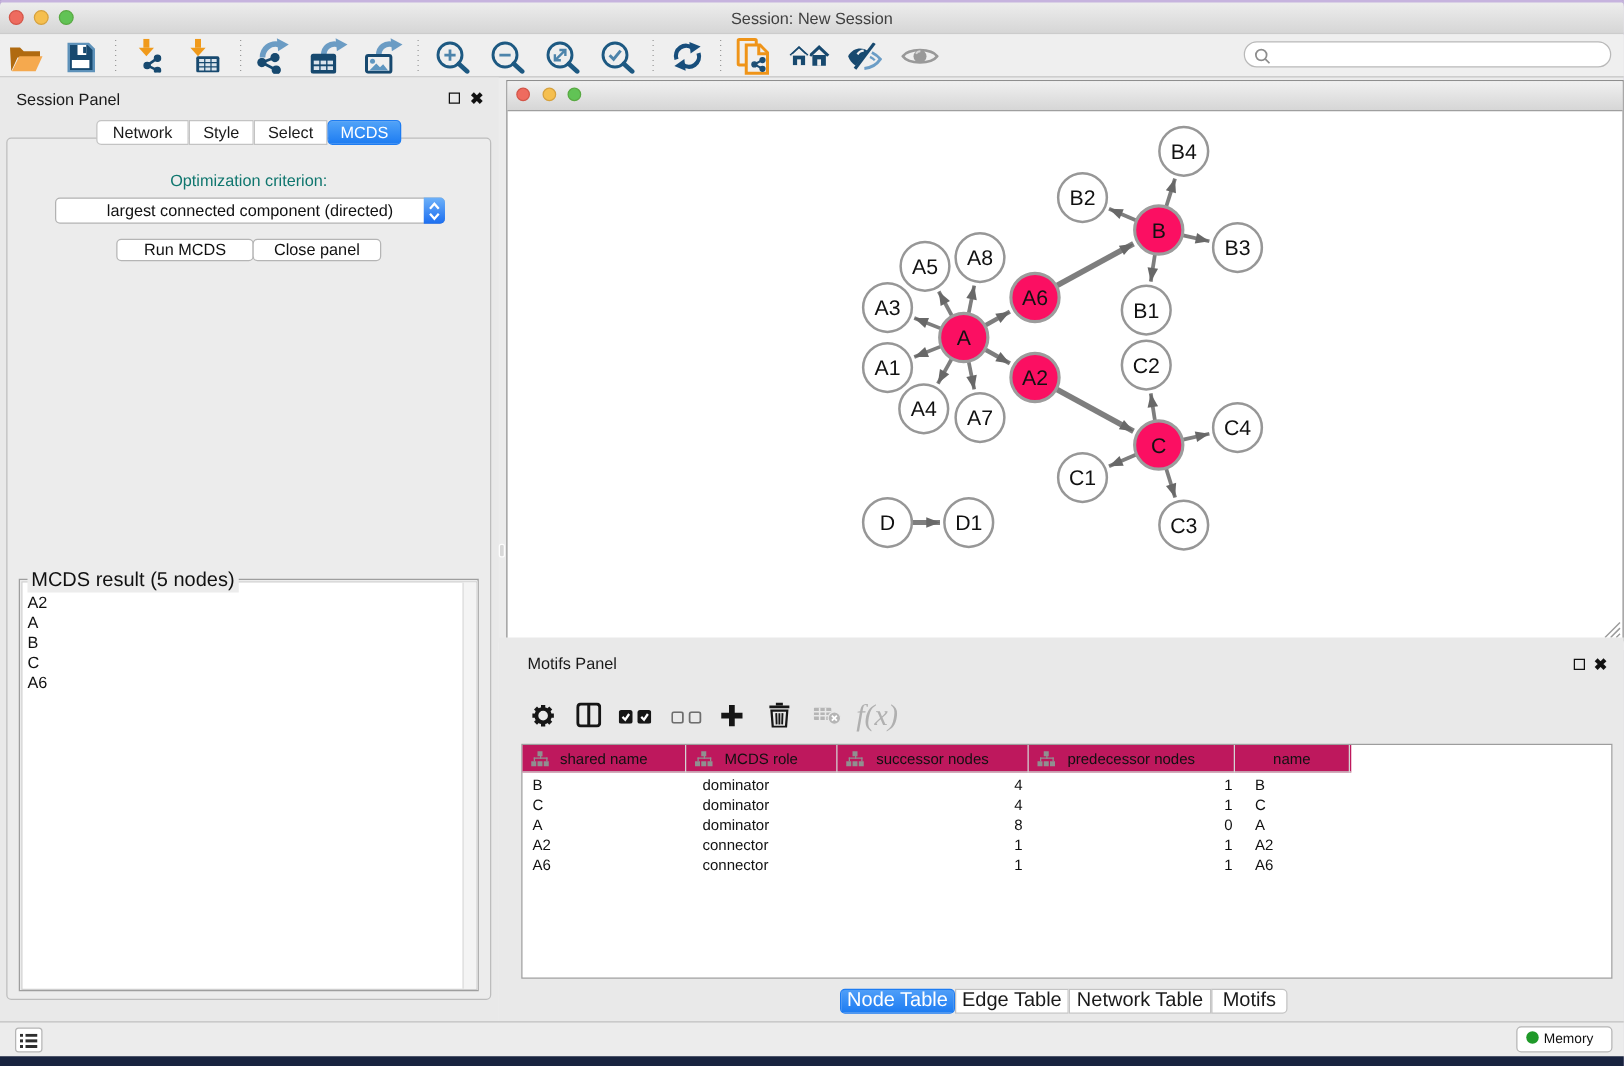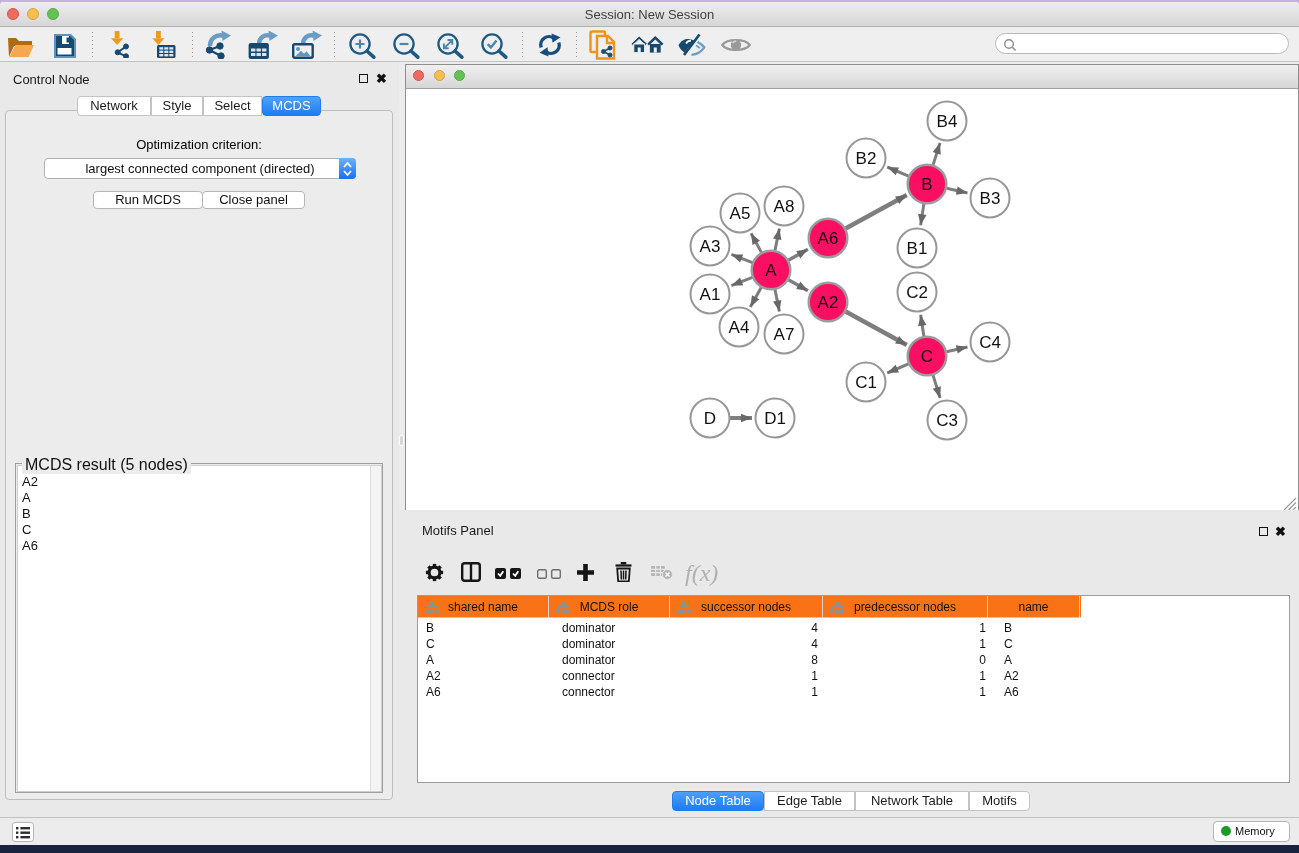--- a/index.html
+++ b/index.html
@@ -34,21 +34,21 @@
 #cpanel { position:absolute; left:0; top:62px; width:399px; height:756px; background:#e9e9e9; }
 #cpanel-h { position:absolute; left:13px; top:10px; font-size:13px; color:#1a1a1a; }
 .winbtn-sq { position:absolute; width:9px; height:9px; border:1.6px solid #111; }
 .winbtn-x { position:absolute; font-size:13px; font-weight:bold; color:#111; line-height:11px; }
 #cptabs { position:absolute; left:77px; top:34px; height:20px; }
 .tab { position:absolute; top:0; height:20px; background:#fff; border:1px solid #c3c3c3; border-radius:0;
   font-size:13px; color:#1a1a1a; text-align:center; line-height:18px; }
 .tab.sel { background:linear-gradient(#51a3f8,#1d7cf2); color:#fff; border-color:#1d7cf2; }
 #cpbody { position:absolute; left:5px; top:48px; width:388px; height:690px;
   background:#ececec; border:1px solid #bdbdbd; border-radius:4px; }
-#optlabel { position:absolute; left:0; top:26px; width:100%; text-align:center; font-size:13px; color:#000000; }
+#optlabel { position:absolute; left:0; top:26px; width:100%; text-align:center; font-size:13px; color:#0f766e; }
 #combo { position:absolute; left:38px; top:47px; width:312px; height:21px; background:#fff;
   border:1px solid #b2b2b2; border-radius:4px; font-size:13px; line-height:19px; text-align:center; color:#111; }
 #combo .sp { position:absolute; right:-1px; top:-1px; width:17px; height:21px;
   background:linear-gradient(#6db1f9,#1c6ef0); border-radius:0 4px 4px 0; }
 .btn { position:absolute; top:80px; height:18px; background:#fff; border:1px solid #b5b5b5;
   border-radius:4px; font-size:13px; text-align:center; line-height:16px; color:#111; }
 #grpbox { position:absolute; left:9px; top:352px; width:368px; height:330px;
   border:1px solid #9e9e9e; }
 #grpbox-title { position:absolute; left:6px; top:-8px; background:#ececec; padding:0 3px;
   font-size:16px; color:#111; }
@@ -68,39 +68,39 @@
 #nw-title .y { left:27.5px; background:#f5bf4f; border:0.5px solid #d6a13d; }
 #nw-title .g { left:48px; background:#61c355; border:0.5px solid #58a942; }
 #nw-title .t { position:absolute; top:4px; width:100%; text-align:center; font-size:13px; color:#333; }
 
 
 #tpanel { position:absolute; left:399px; top:510px; width:900px; height:308px; background:#e9e9e9; }
 #tpanel-h { position:absolute; left:23px; top:13px; font-size:13px; color:#1a1a1a; }
 #ttools { position:absolute; left:0; top:0; width:100%; height:100%; }
 #ttable { position:absolute; left:18px; top:85px; width:873px; height:188px;
   background:#fff; border:1px solid #9d9d9d; }
-#thead { position:absolute; left:0; top:0; width:663px; height:22px; background:#f97316;
+#thead { position:absolute; left:0; top:0; width:663px; height:22px; background:#be185d;
   border-bottom:1px solid #c9c9c9; }
 .th { position:absolute; top:0; height:22px; border-right:1px solid #d4d4d4;
   font-size:12px; color:#111; text-align:center; line-height:22px; }
 .oc { position:absolute; left:7px; top:5px; width:14px; height:12px;
   background:
    linear-gradient(#909090,#909090) 5px 0/4px 4px,
    linear-gradient(#909090,#909090) 0 8px/4px 4px,
    linear-gradient(#909090,#909090) 5px 8px/4px 4px,
    linear-gradient(#909090,#909090) 10px 8px/4px 4px,
    linear-gradient(#909090,#909090) 6.5px 3px/1px 3px,
    linear-gradient(#909090,#909090) 1.5px 5px/11px 1px,
    linear-gradient(#909090,#909090) 1.5px 5px/1px 3px,
    linear-gradient(#909090,#909090) 11.5px 5px/1px 3px;
   background-repeat:no-repeat; }
 .td { position:absolute; font-size:12px; color:#111; height:16px; line-height:16px; }
 #ttabs { position:absolute; left:273px; top:281px; height:20px; }
 .btab { position:absolute; top:0; height:20px; background:#fff; border:1px solid #c3c3c3;
-  font-size:13px; color:#1a1a1a; text-align:center; line-height:18px; }
+  font-size:16px; color:#1a1a1a; text-align:center; line-height:18px; }
 .btab.sel { background:linear-gradient(#4f9ef8,#1d7cf2); color:#fff; border-color:#1d7cf2; }
 
 
 #statusbar { position:absolute; left:0; top:817px; width:1299px; height:28px;
   background:#ececec; border-top:1px solid #c0c0c0; }
 #sb-left { position:absolute; left:12px; top:4px; width:22px; height:20px; background:#fff;
   border:1px solid #b5b5b5; border-radius:3px; }
 #sb-mem { position:absolute; left:1213px; top:3px; width:77px; height:21px; background:#fff;
   border:1px solid #b5b5b5; border-radius:4px; font-size:11px; line-height:19px; color:#111; }
 #sb-mem .dot { display:inline-block; width:10px; height:10px; border-radius:50%;
@@ -255,21 +255,21 @@
     </svg>
     <div id="search">
       <svg style="position:absolute;left:7px;top:4px" width="14" height="14" viewBox="0 0 14 14">
         <circle cx="6" cy="6" r="4.3" stroke="#8d8d8d" stroke-width="1.4" fill="none"></circle>
         <line x1="9.3" y1="9.3" x2="12.6" y2="12.6" stroke="#8d8d8d" stroke-width="1.4"></line>
       </svg>
     </div>
   </div>
 
   <div id="cpanel">
-    <div id="cpanel-h">Control Node</div>
+    <div id="cpanel-h">Session Panel</div>
     <div class="winbtn-sq" style="left:359px; top:12px;"></div>
     <div class="winbtn-x" style="left:376px; top:11px;">✖</div>
     <div id="cpbody">
       <div id="optlabel">Optimization criterion:</div>
       <div id="combo">largest connected component (directed)<div class="sp">
             <svg style="position:absolute;left:3px;top:2.5px" width="11" height="16" viewBox="0 0 11 16">
    <path d="M2,6 L5.5,2 L9,6" stroke="#fff" stroke-width="1.8" fill="none"></path>
    <path d="M2,10 L5.5,14 L9,10" stroke="#fff" stroke-width="1.8" fill="none"></path>
             </svg>
           </div></div>

